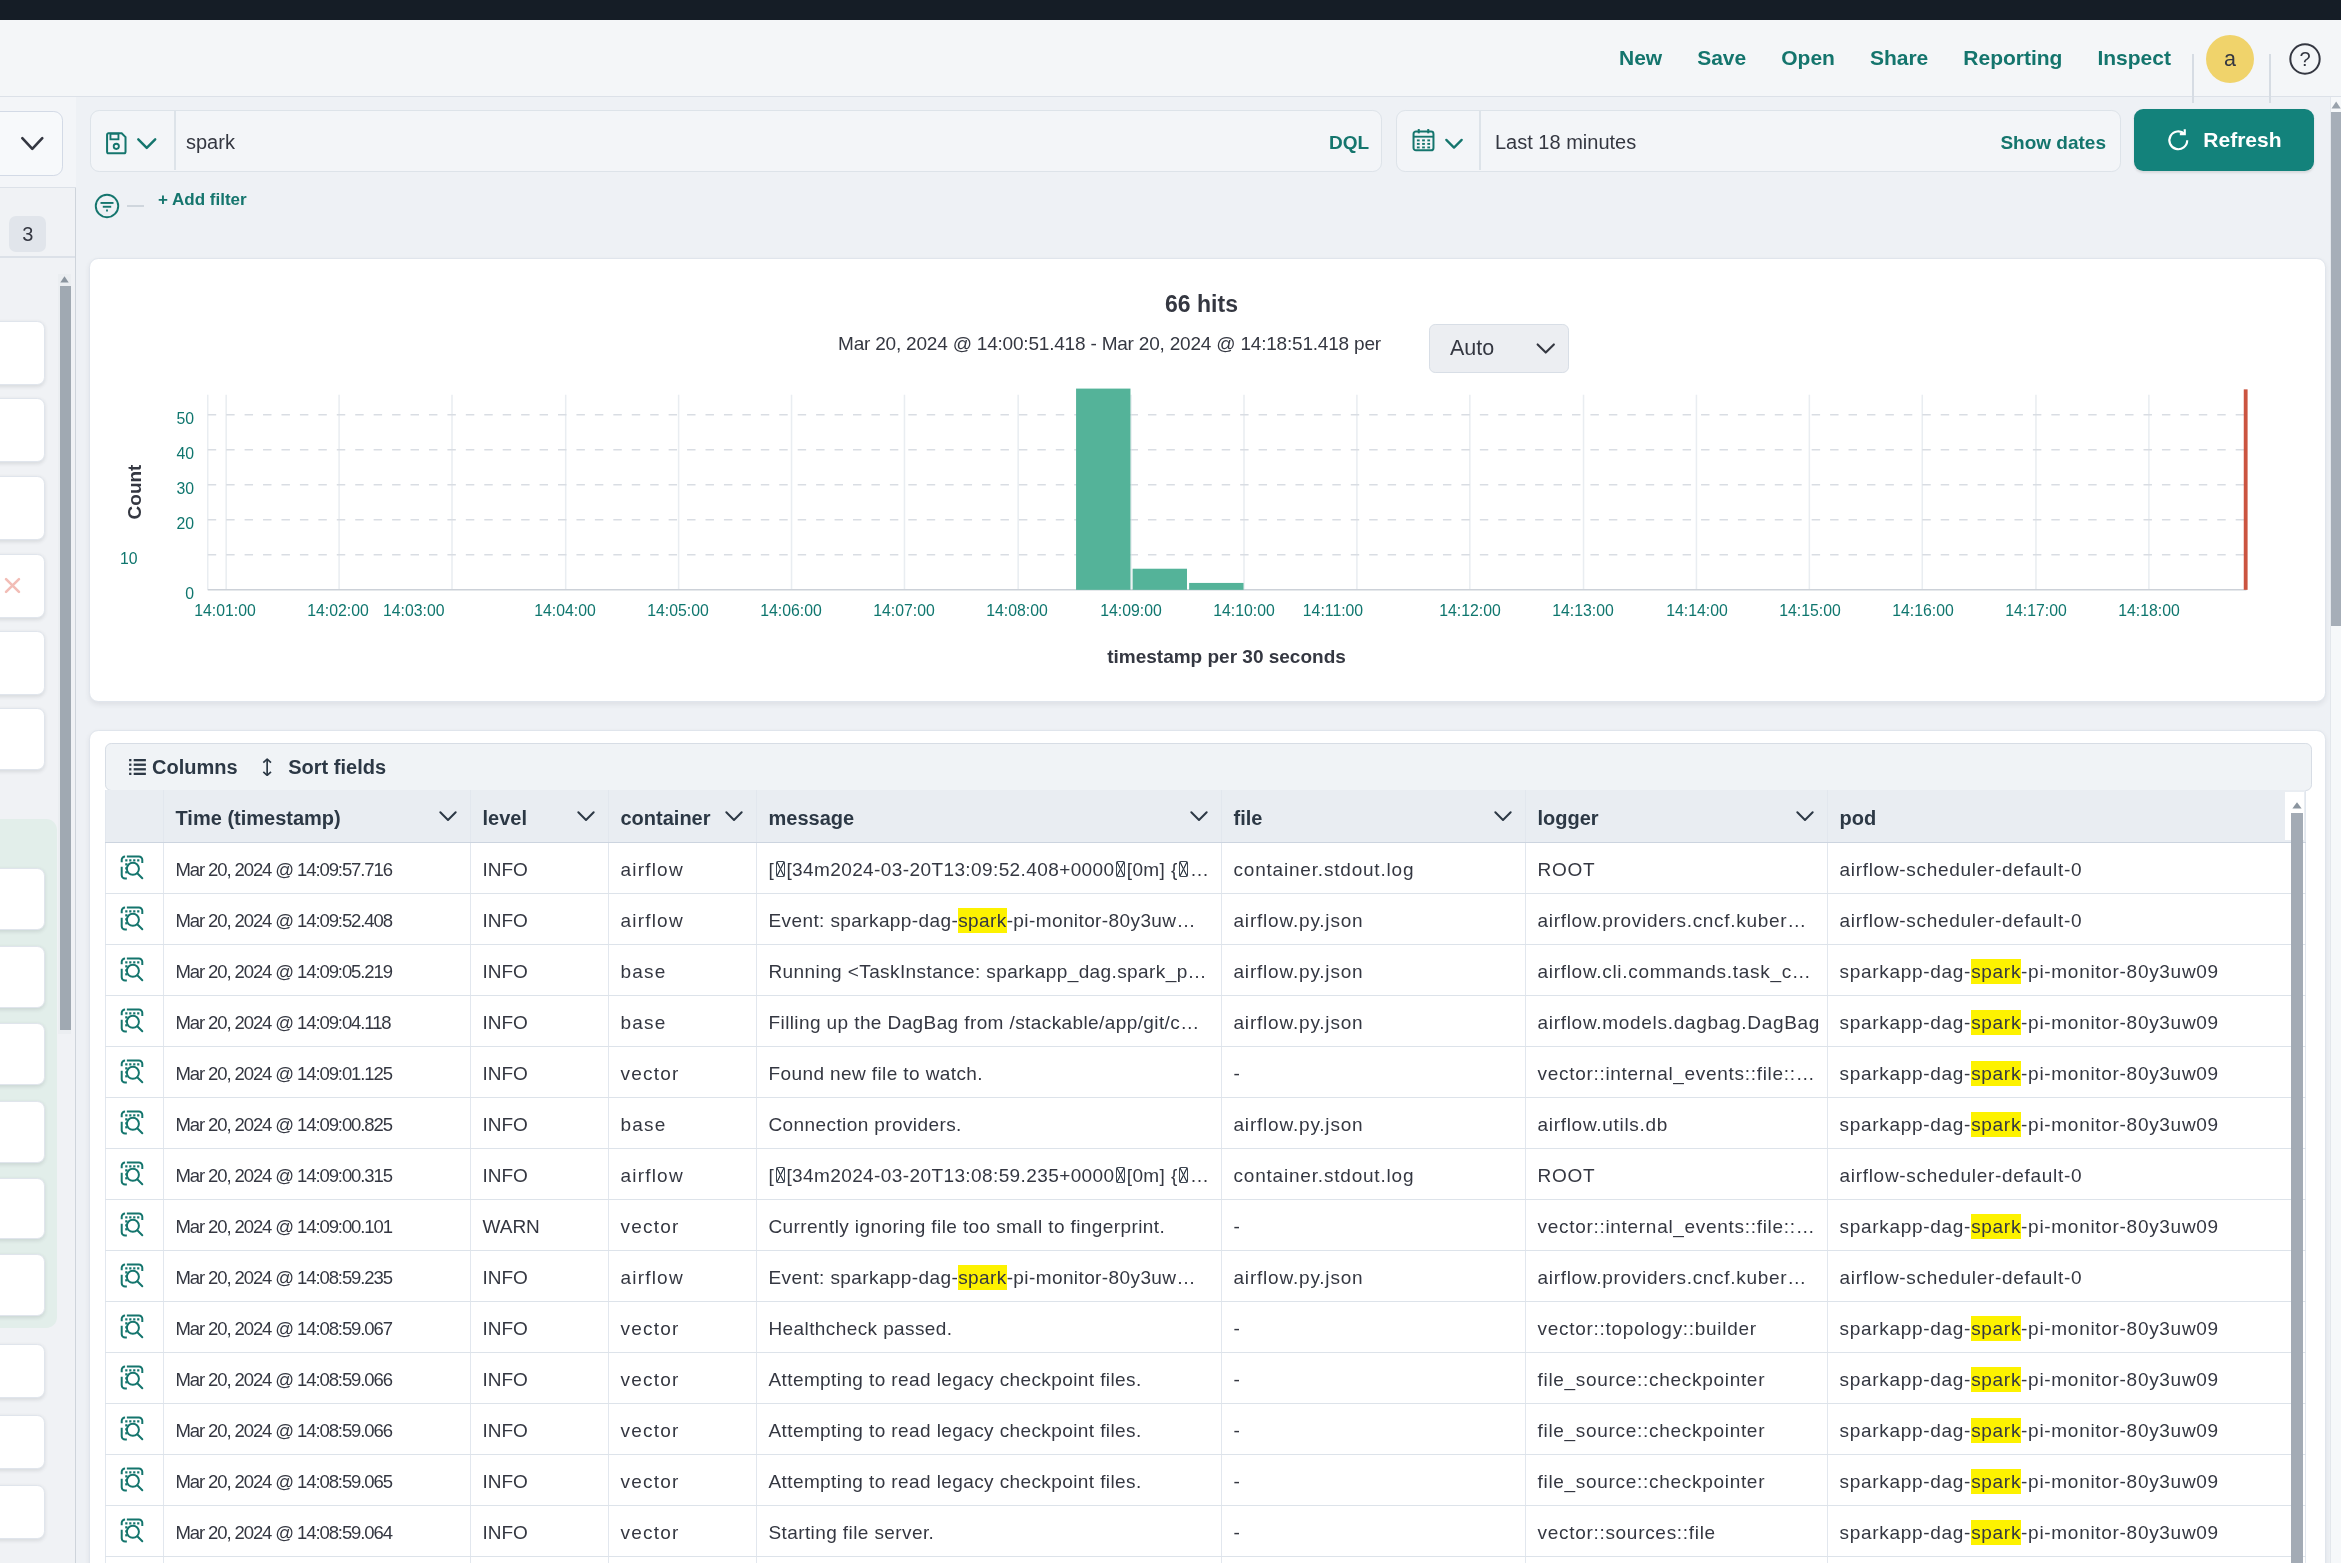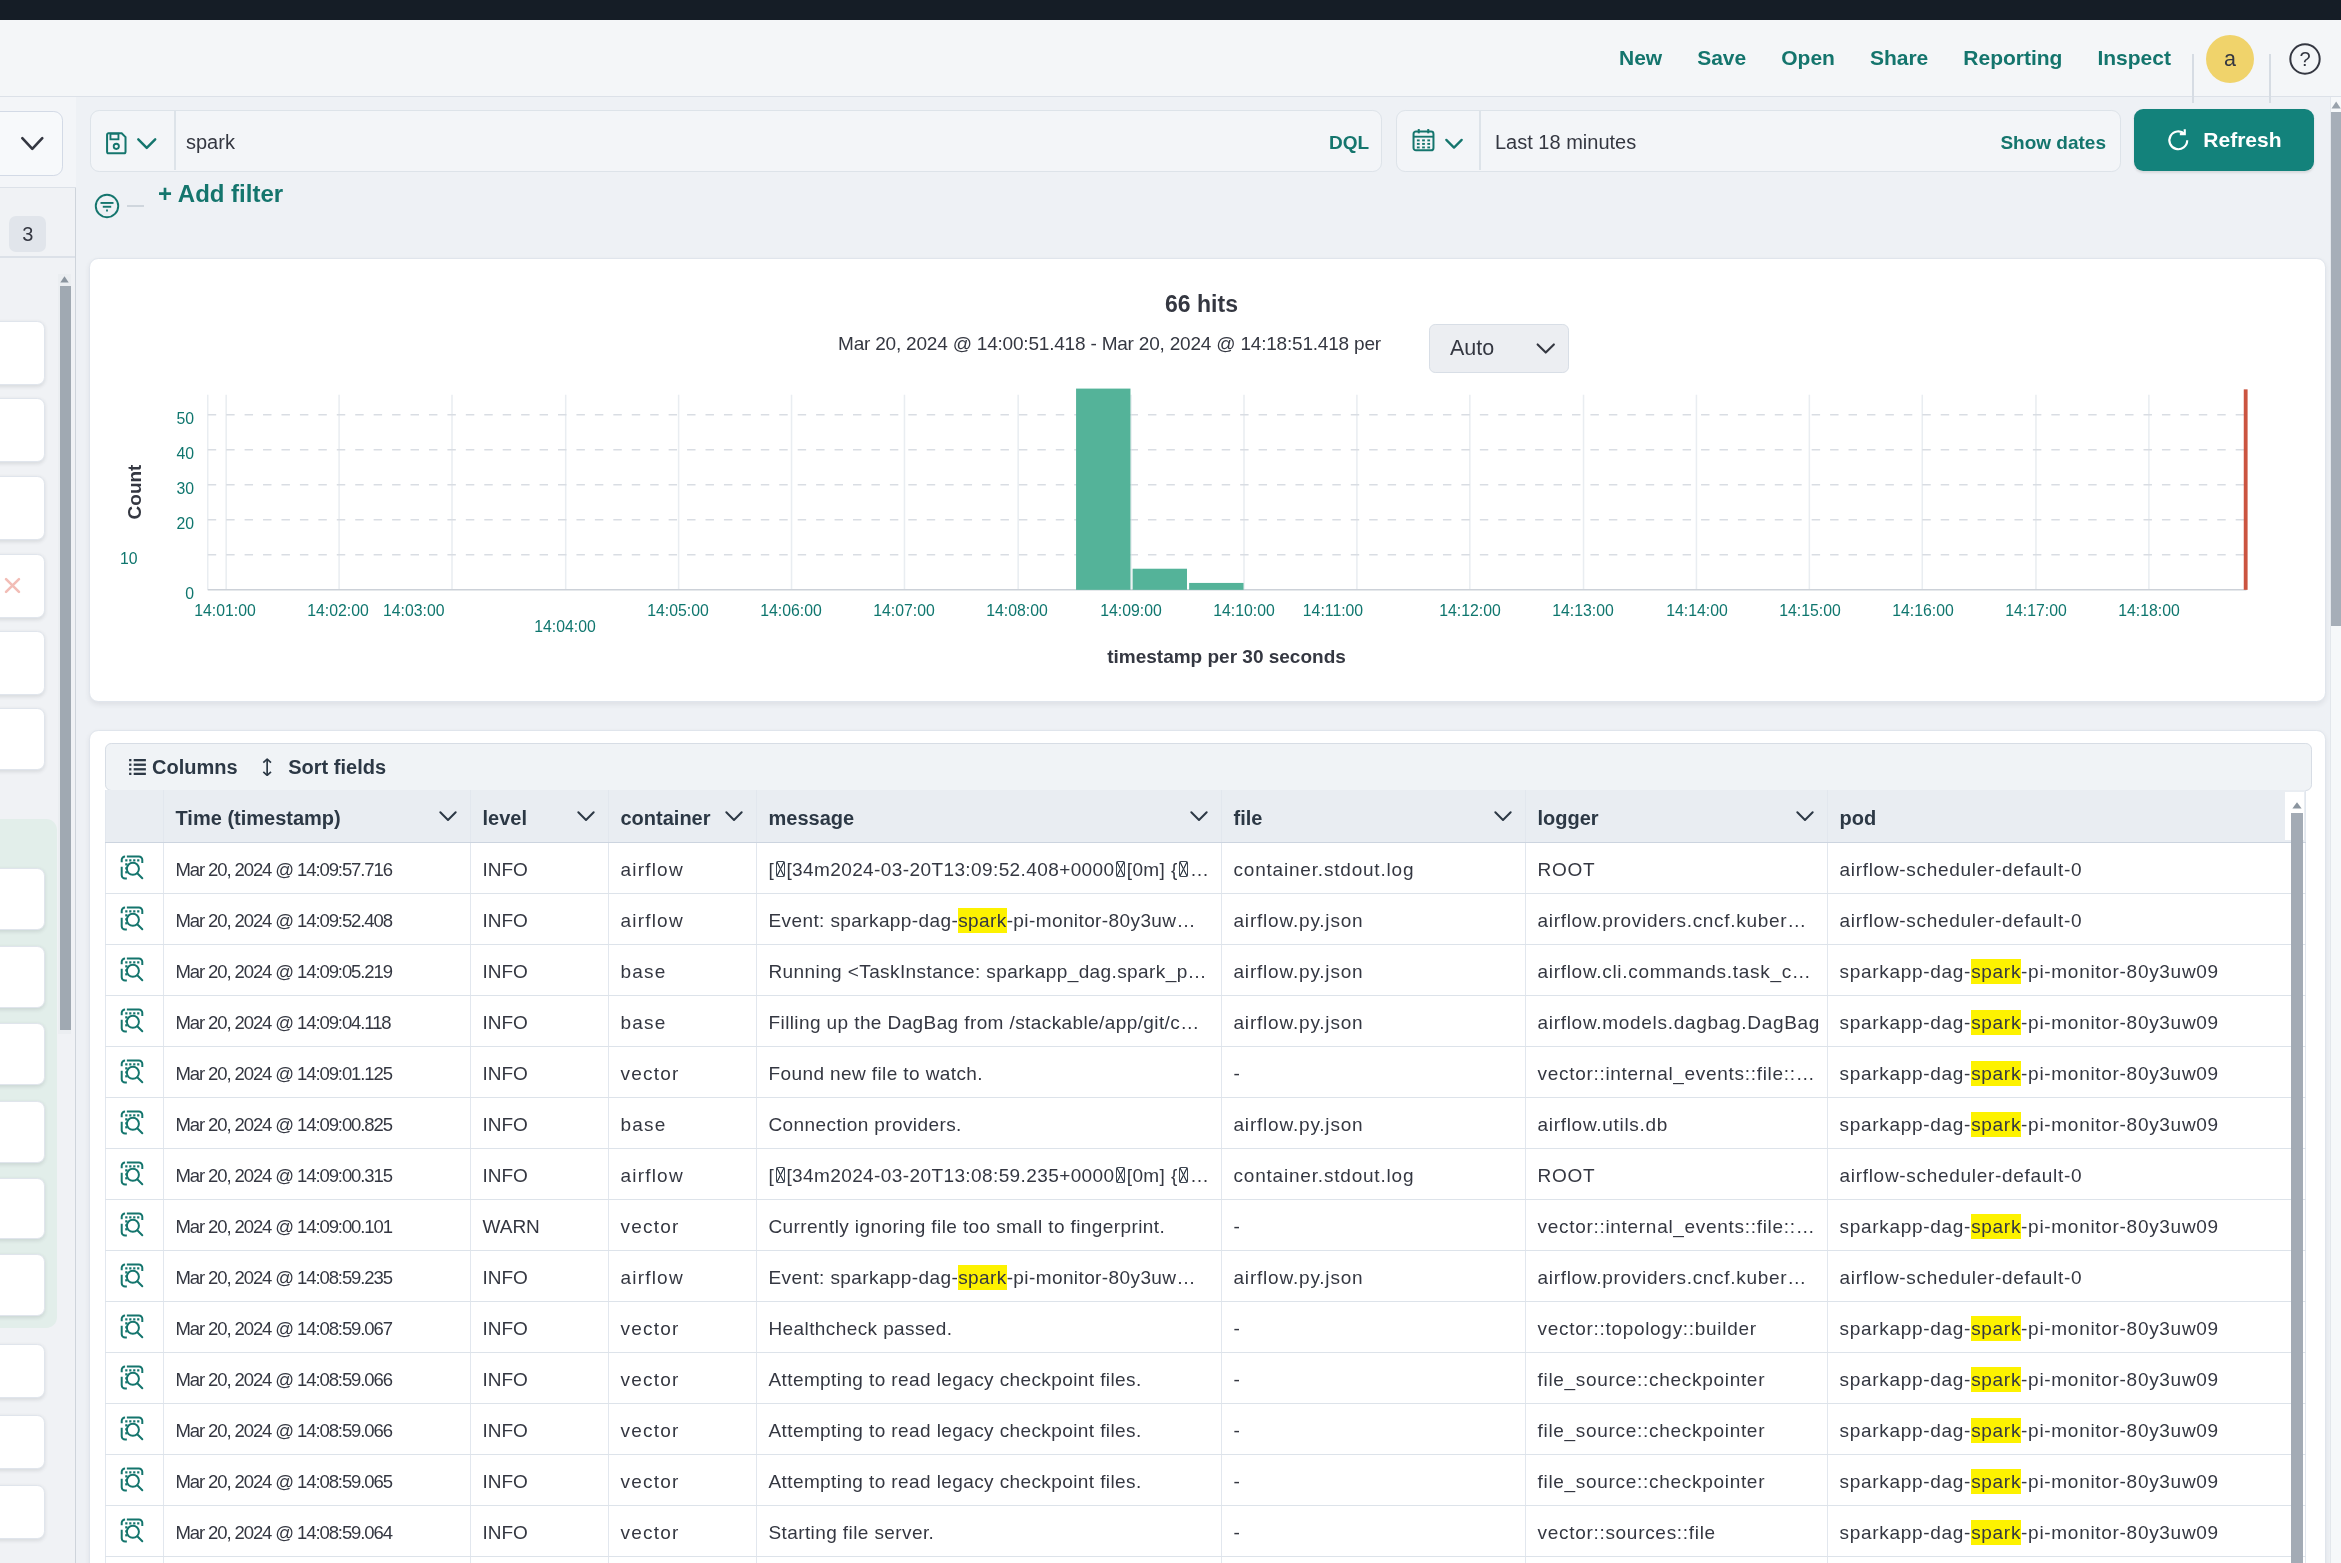--- a/index.html
+++ b/index.html
@@ -143,21 +143,21 @@
     <span>Refresh</span>
   </div>
 
 <svg class="abs" style="left:94px; top:193px;" width="26" height="26" viewBox="0 0 34 34">
     <circle cx="17" cy="17" r="14.7" fill="none" stroke="#14756d" stroke-width="2.5"></circle>
     <line x1="8.5" y1="13" x2="25.5" y2="13" stroke="#14756d" stroke-width="2.5"></line>
     <line x1="11.5" y1="18" x2="22.5" y2="18" stroke="#14756d" stroke-width="2.5"></line>
     <line x1="15.8" y1="23" x2="18.2" y2="23" stroke="#14756d" stroke-width="2.7"></line>
   </svg>
 <div class="abs" style="left:127px; top:205px; width:17px; height:1.9px; background:#cfd6dd;"></div>
-<div class="abs teal" style="left:158px; top:180px; font-size:24px; font-weight:bold;">+ Add filter</div>
+<div class="abs teal" style="left:158px; top:190px; font-size:17px; font-weight:bold;">+ Add filter</div>
 
 <div class="panel" style="left:89px; top:258px; width:2237px; height:444px;"></div>
 <div class="abs" style="left:83px; top:291px; width:2237px; text-align:center; font-size:23px;font-weight:bold;"><b>66</b> hits</div>
 <div class="abs" style="left:838px; top:333px; font-size:19px; letter-spacing:-0.2px; color:#343741;">Mar 20, 2024 @ 14:00:51.418 - Mar 20, 2024 @ 14:18:51.418 per</div>
 <div class="abs" style="left:1429px; top:324px; width:140px; height:49px; background:#eceef2; border:0.8px solid #d8dee6; border-radius:6.2px;"></div>
 <div class="abs" style="left:1450px; top:336px; font-size:21.5px;">Auto</div>
 <svg class="abs" style="left:1535px; top:342px;" width="21.5" height="13" viewBox="0 0 26 16">
     <polyline points="3,3 13,13 23,3" fill="none" stroke="#343741" stroke-width="2.6" stroke-linecap="round" stroke-linejoin="round"></polyline>
   </svg>
 
@@ -201,21 +201,21 @@
 <div class="axis-lbl" style="left:120px; top:585px; width:74px; text-align:right;">0</div>
 <div class="axis-lbl" style="left:120px; top:550px; width:74px; text-align:left;">10</div>
 <div class="axis-lbl" style="left:120px; top:515px; width:74px; text-align:right;">20</div>
 <div class="axis-lbl" style="left:120px; top:480px; width:74px; text-align:right;">30</div>
 <div class="axis-lbl" style="left:120px; top:445px; width:74px; text-align:right;">40</div>
 <div class="axis-lbl" style="left:120px; top:410px; width:74px; text-align:right;">50</div>
 <div class="abs" style="left:46px; top:481px; width:177px; text-align:center; font-size:19px; font-weight:bold; color:#343741; transform:rotate(-90deg); transform-origin:center;">Count</div>
 <div class="axis-lbl" style="left:156px; top:602px; width:138px; text-align:center;">14:01:00</div>
 <div class="axis-lbl" style="left:269px; top:602px; width:138px; text-align:center;">14:02:00</div>
 <div class="axis-lbl" style="left:383px; top:602px; width:138px; text-align:left;">14:03:00</div>
-<div class="axis-lbl" style="left:496px; top:602px; width:138px; text-align:center;margin-top:16px;">14:04:00</div>
+<div class="axis-lbl" style="left:496px; top:602px; width:138px; text-align:center;">14:04:00</div>
 <div class="axis-lbl" style="left:609px; top:602px; width:138px; text-align:center;">14:05:00</div>
 <div class="axis-lbl" style="left:722px; top:602px; width:138px; text-align:center;">14:06:00</div>
 <div class="axis-lbl" style="left:835px; top:602px; width:138px; text-align:center;">14:07:00</div>
 <div class="axis-lbl" style="left:948px; top:602px; width:138px; text-align:center;">14:08:00</div>
 <div class="axis-lbl" style="left:1062px; top:602px; width:138px; text-align:center;">14:09:00</div>
 <div class="axis-lbl" style="left:1175px; top:602px; width:138px; text-align:center;">14:10:00</div>
 <div class="axis-lbl" style="left:1264px; top:602px; width:138px; text-align:center;">14:11:00</div>
 <div class="axis-lbl" style="left:1401px; top:602px; width:138px; text-align:center;">14:12:00</div>
 <div class="axis-lbl" style="left:1514px; top:602px; width:138px; text-align:center;">14:13:00</div>
 <div class="axis-lbl" style="left:1628px; top:602px; width:138px; text-align:center;">14:14:00</div>

